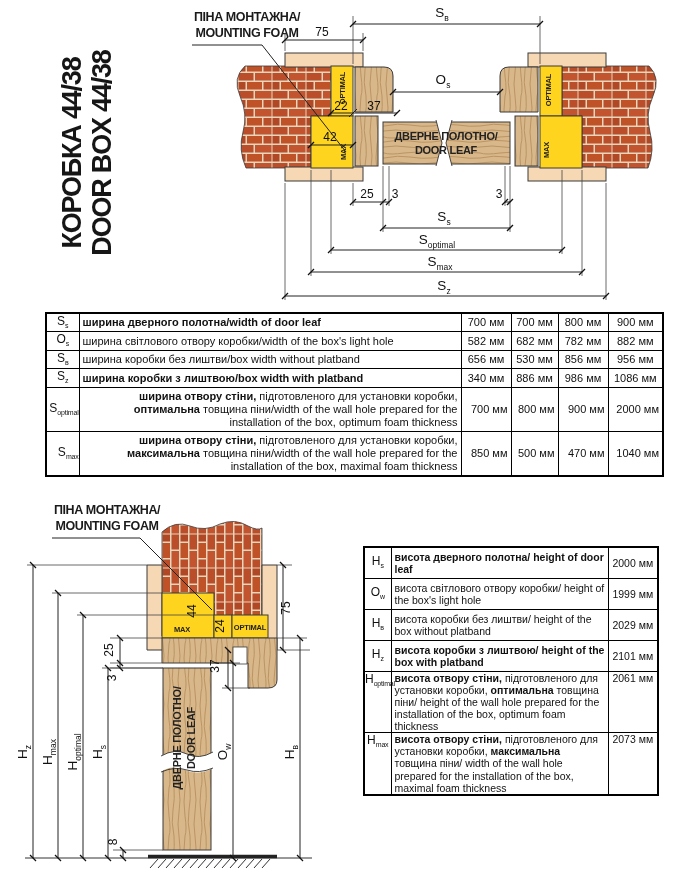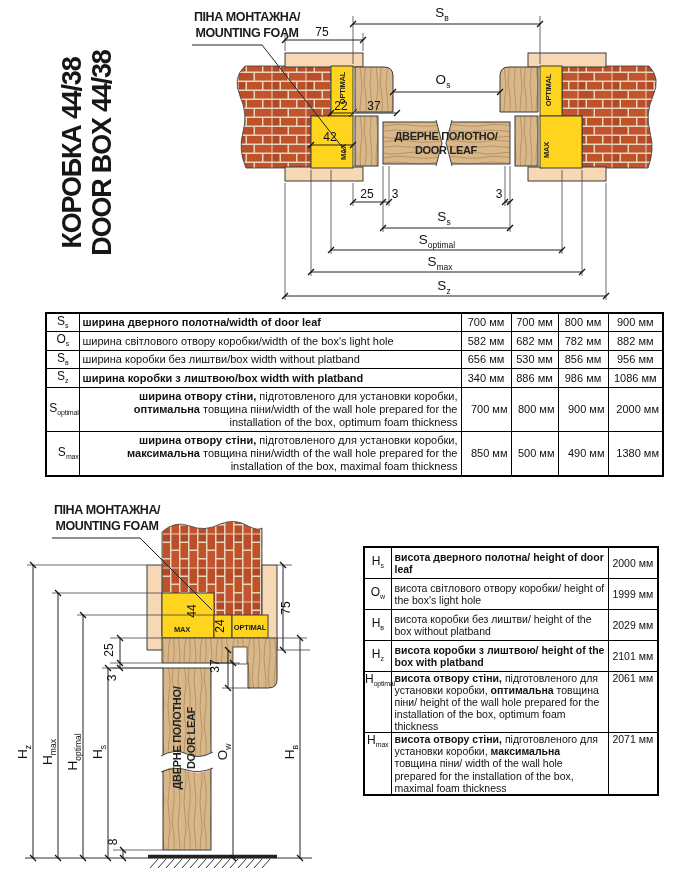--- a/index.html
+++ b/index.html
@@ -213,22 +213,22 @@
       <td class="val">700 мм</td>
       <td class="val">800 мм</td>
       <td class="val">900 мм</td>
       <td class="val">2000 мм</td>
     </tr>
     <tr class="tall">
       <td class="sym"><span>S</span><sub>max</sub></td>
       <td><span class="b">ширина отвору стіни, </span><span>підготовленого для установки коробки, </span><span class="b">максимальна </span><span>товщина піни/width of the wall hole prepared for the installation of the box, maximal foam thickness</span></td>
       <td class="val">850 мм</td>
       <td class="val">500 мм</td>
-      <td class="val">490 мм</td>
-      <td class="val">1380 мм</td>
+      <td class="val">470 мм</td>
+      <td class="val">1040 мм</td>
     </tr>
   </tbody>
 </table>
 
 <svg id="svg-bottom" width="360" height="378" viewBox="0 0 360 378">
   <defs>
     <marker id="tick2" markerWidth="10" markerHeight="10" refX="5" refY="5" orient="auto">
       <path d="M2,8 L8,2" stroke="#111" stroke-width="1.3" fill="none"></path>
     </marker>
     <pattern id="brickV2" width="34" height="18" patternUnits="userSpaceOnUse" patternTransform="rotate(90)">
@@ -358,16 +358,16 @@
       <td class="val">2101 мм</td>
     </tr>
     <tr>
       <td class="sym vtop"><span>H</span><sub>optimal</sub></td>
       <td><span class="b">висота отвору стіни, </span><span>підготовленого для установки коробки, </span><span class="b">оптимальна </span><span>товщина піни/ height of the wall hole prepared for the installation of the box, optimum foam thickness</span></td>
       <td class="val vtop">2061 мм</td>
     </tr>
     <tr>
       <td class="sym vtop"><span>H</span><sub>max</sub></td>
       <td><span class="b">висота отвору стіни, </span><span>підготовленого для установки коробки, </span><span class="b">максимальна </span><span>товщина піни/ width of the wall hole prepared for the installation of the box, maximal foam thickness</span></td>
-      <td class="val vtop">2071 мм</td>
+      <td class="val vtop">2073 мм</td>
     </tr>
   </tbody>
 </table>
 
 </body></html>

